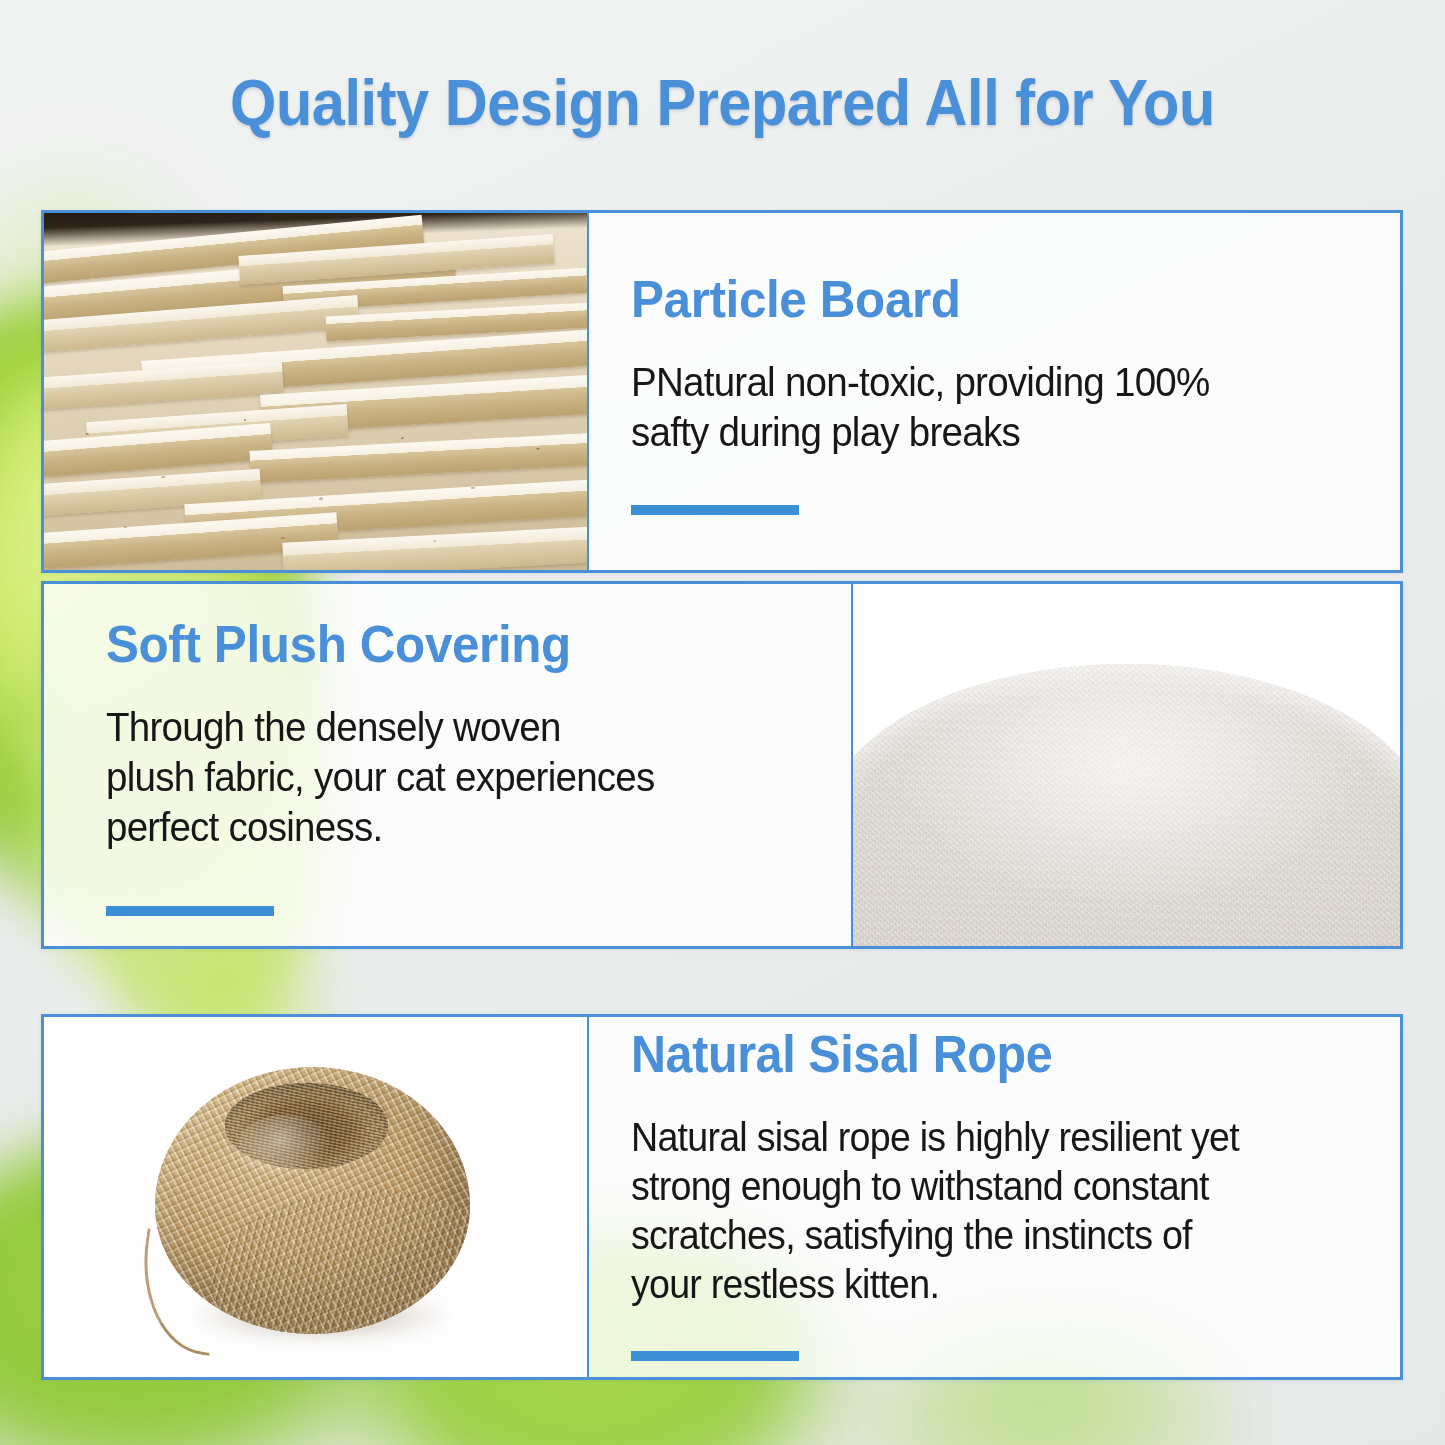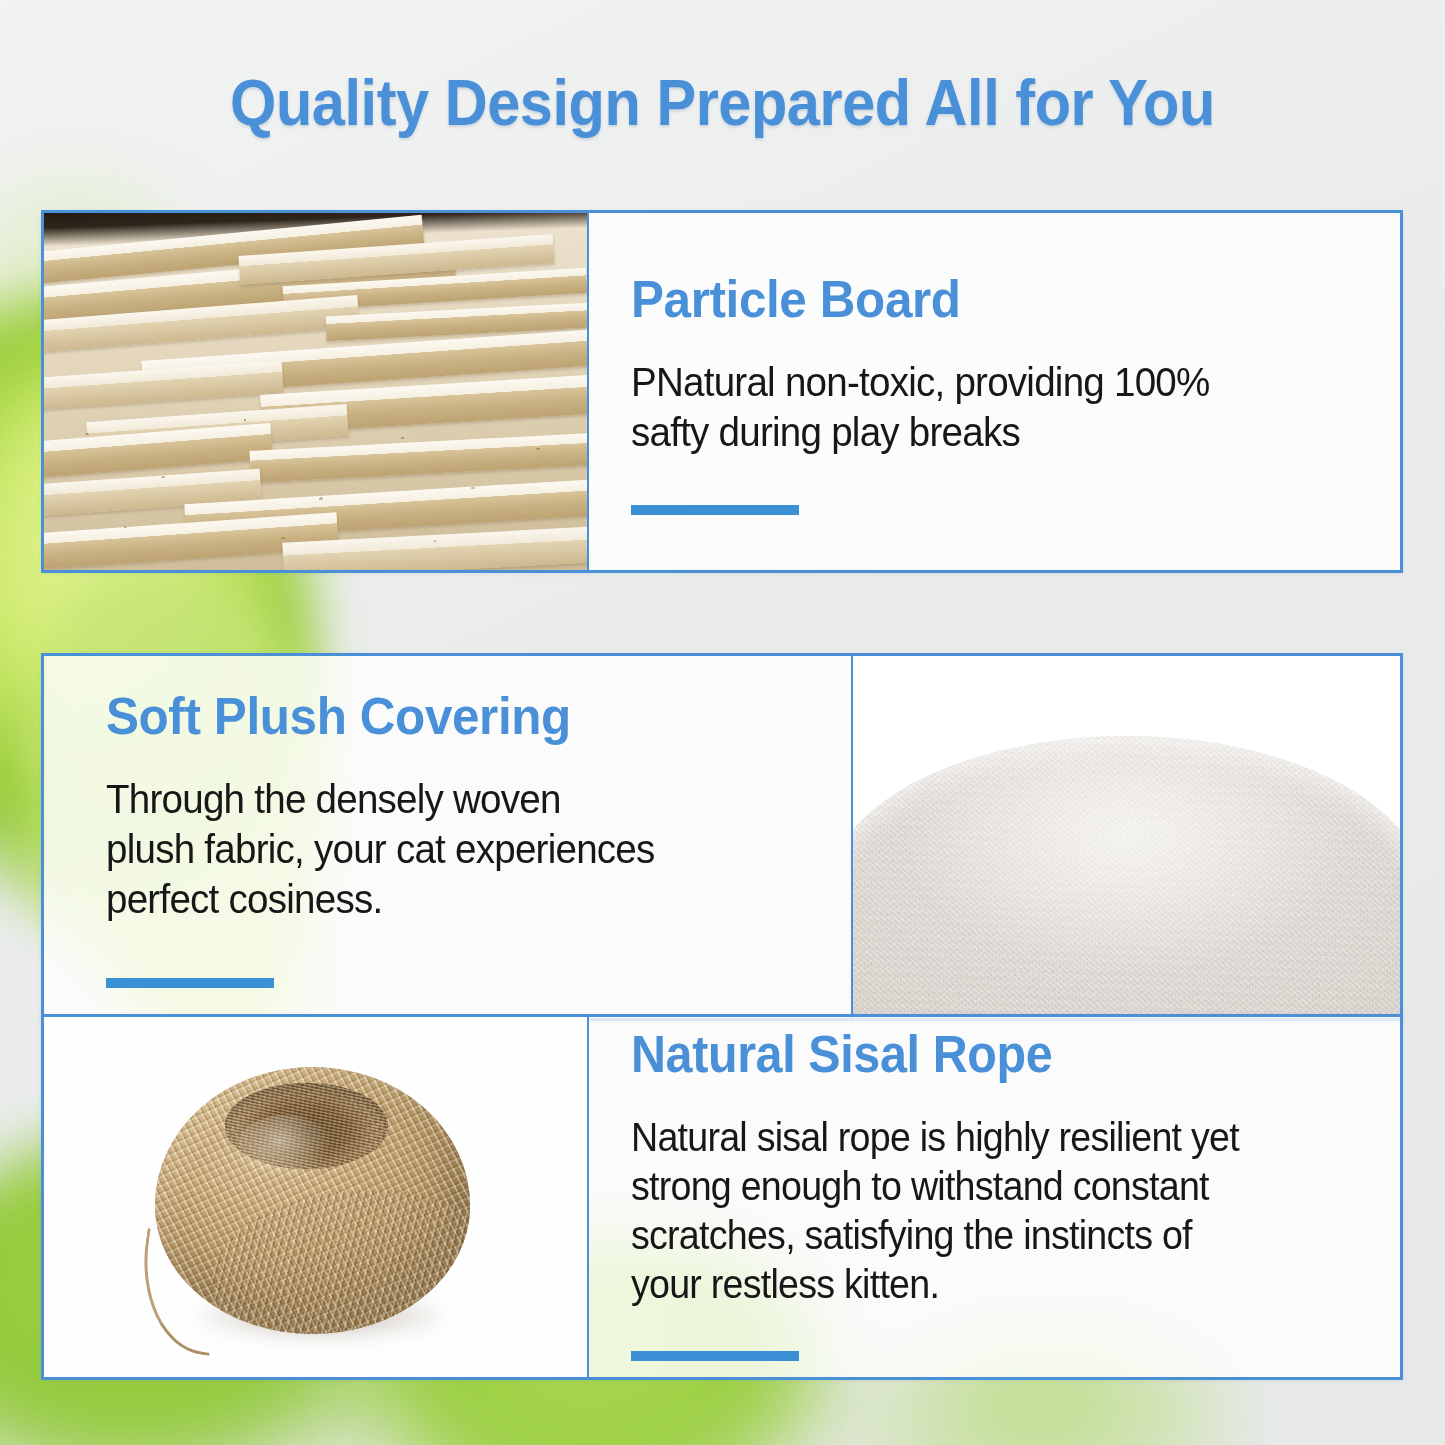--- a/index.html
+++ b/index.html
@@ -103,21 +103,21 @@
   
   .card {
     position: absolute;
     box-sizing: border-box;
     border: 3px solid #4a90d9;
     display: flex;
     overflow: hidden;
     box-shadow: 0 1px 4px rgba(90,120,150,.12);
   }
   .card-1 { left: 41px; top: 210px;  width: 1362px; height: 363px; }
-  .card-2 { left: 41px; top: 653px;  width: 1362px; height: 368px; flex-direction: row; justify-content: center; }
+  .card-2 { left: 41px; top: 581px;  width: 1362px; height: 368px; flex-direction: row; justify-content: center; }
   .card-3 { left: 41px; top: 1014px; width: 1362px; height: 366px; }
 
   .pane-text {
     position: relative;
     background: rgba(255,255,255,.80);
     display: flex;
     flex-direction: column;
     justify-content: center;
     box-sizing: border-box;
     gap: 20px;

